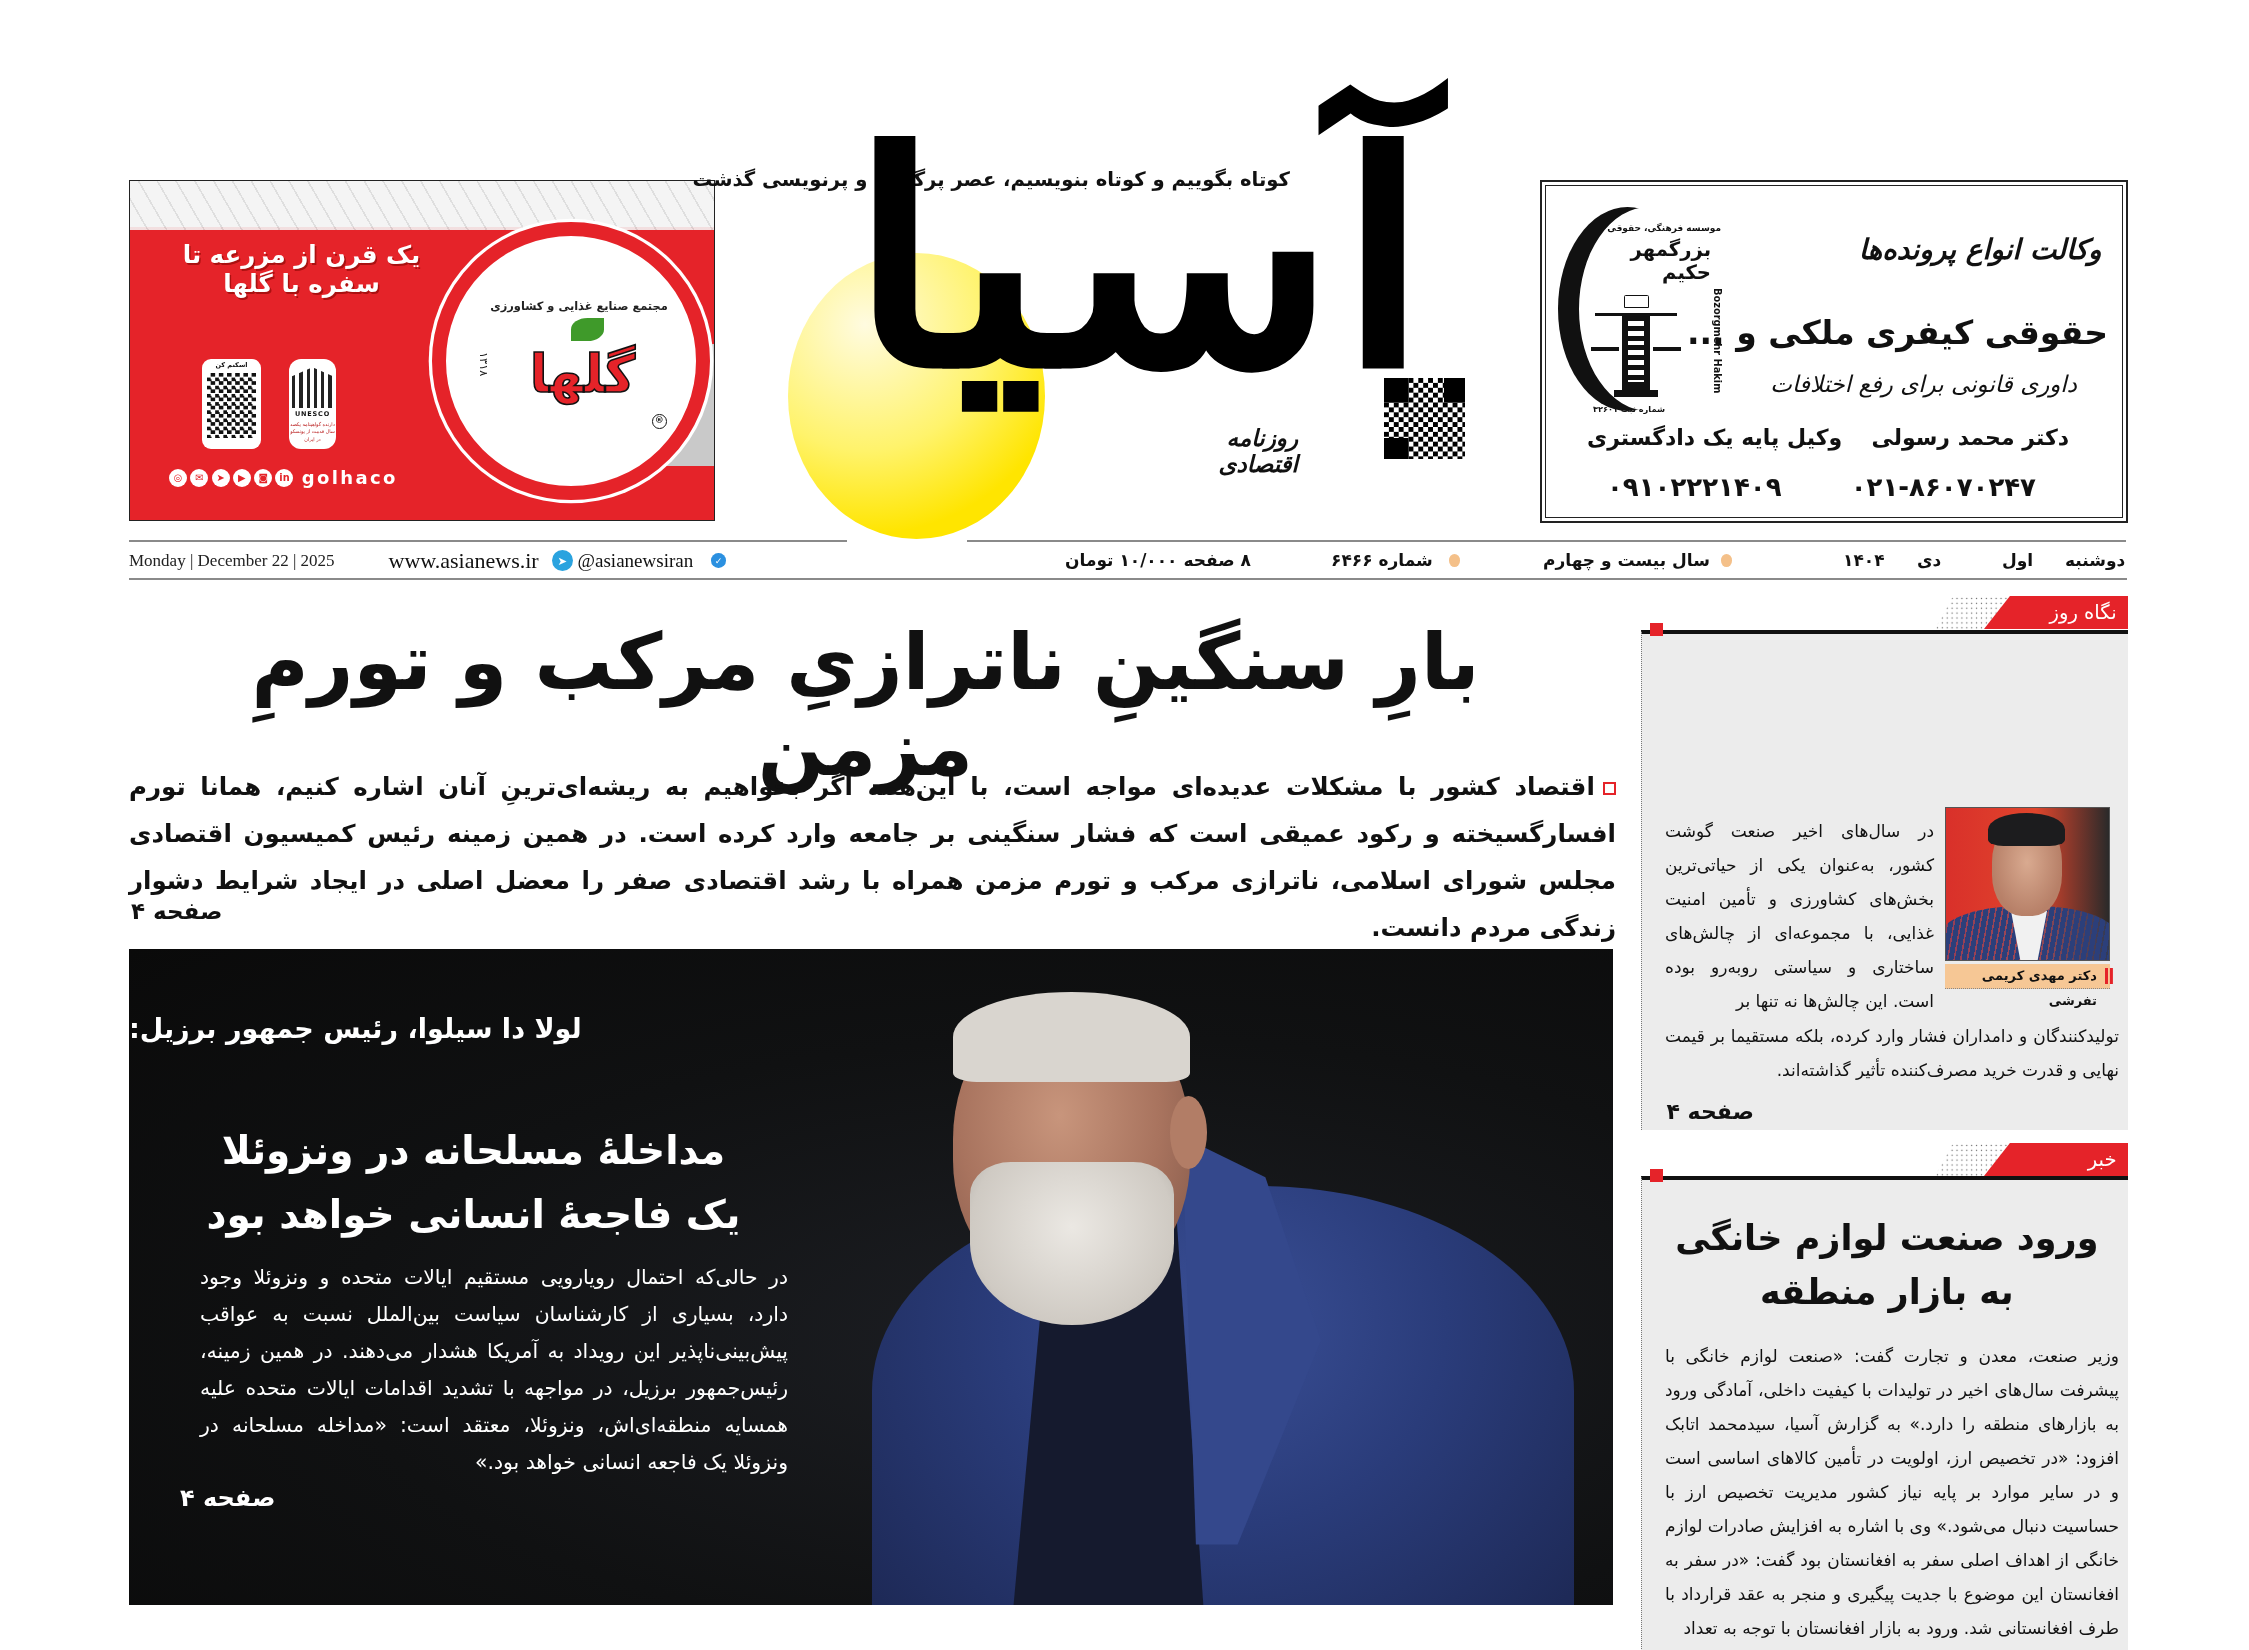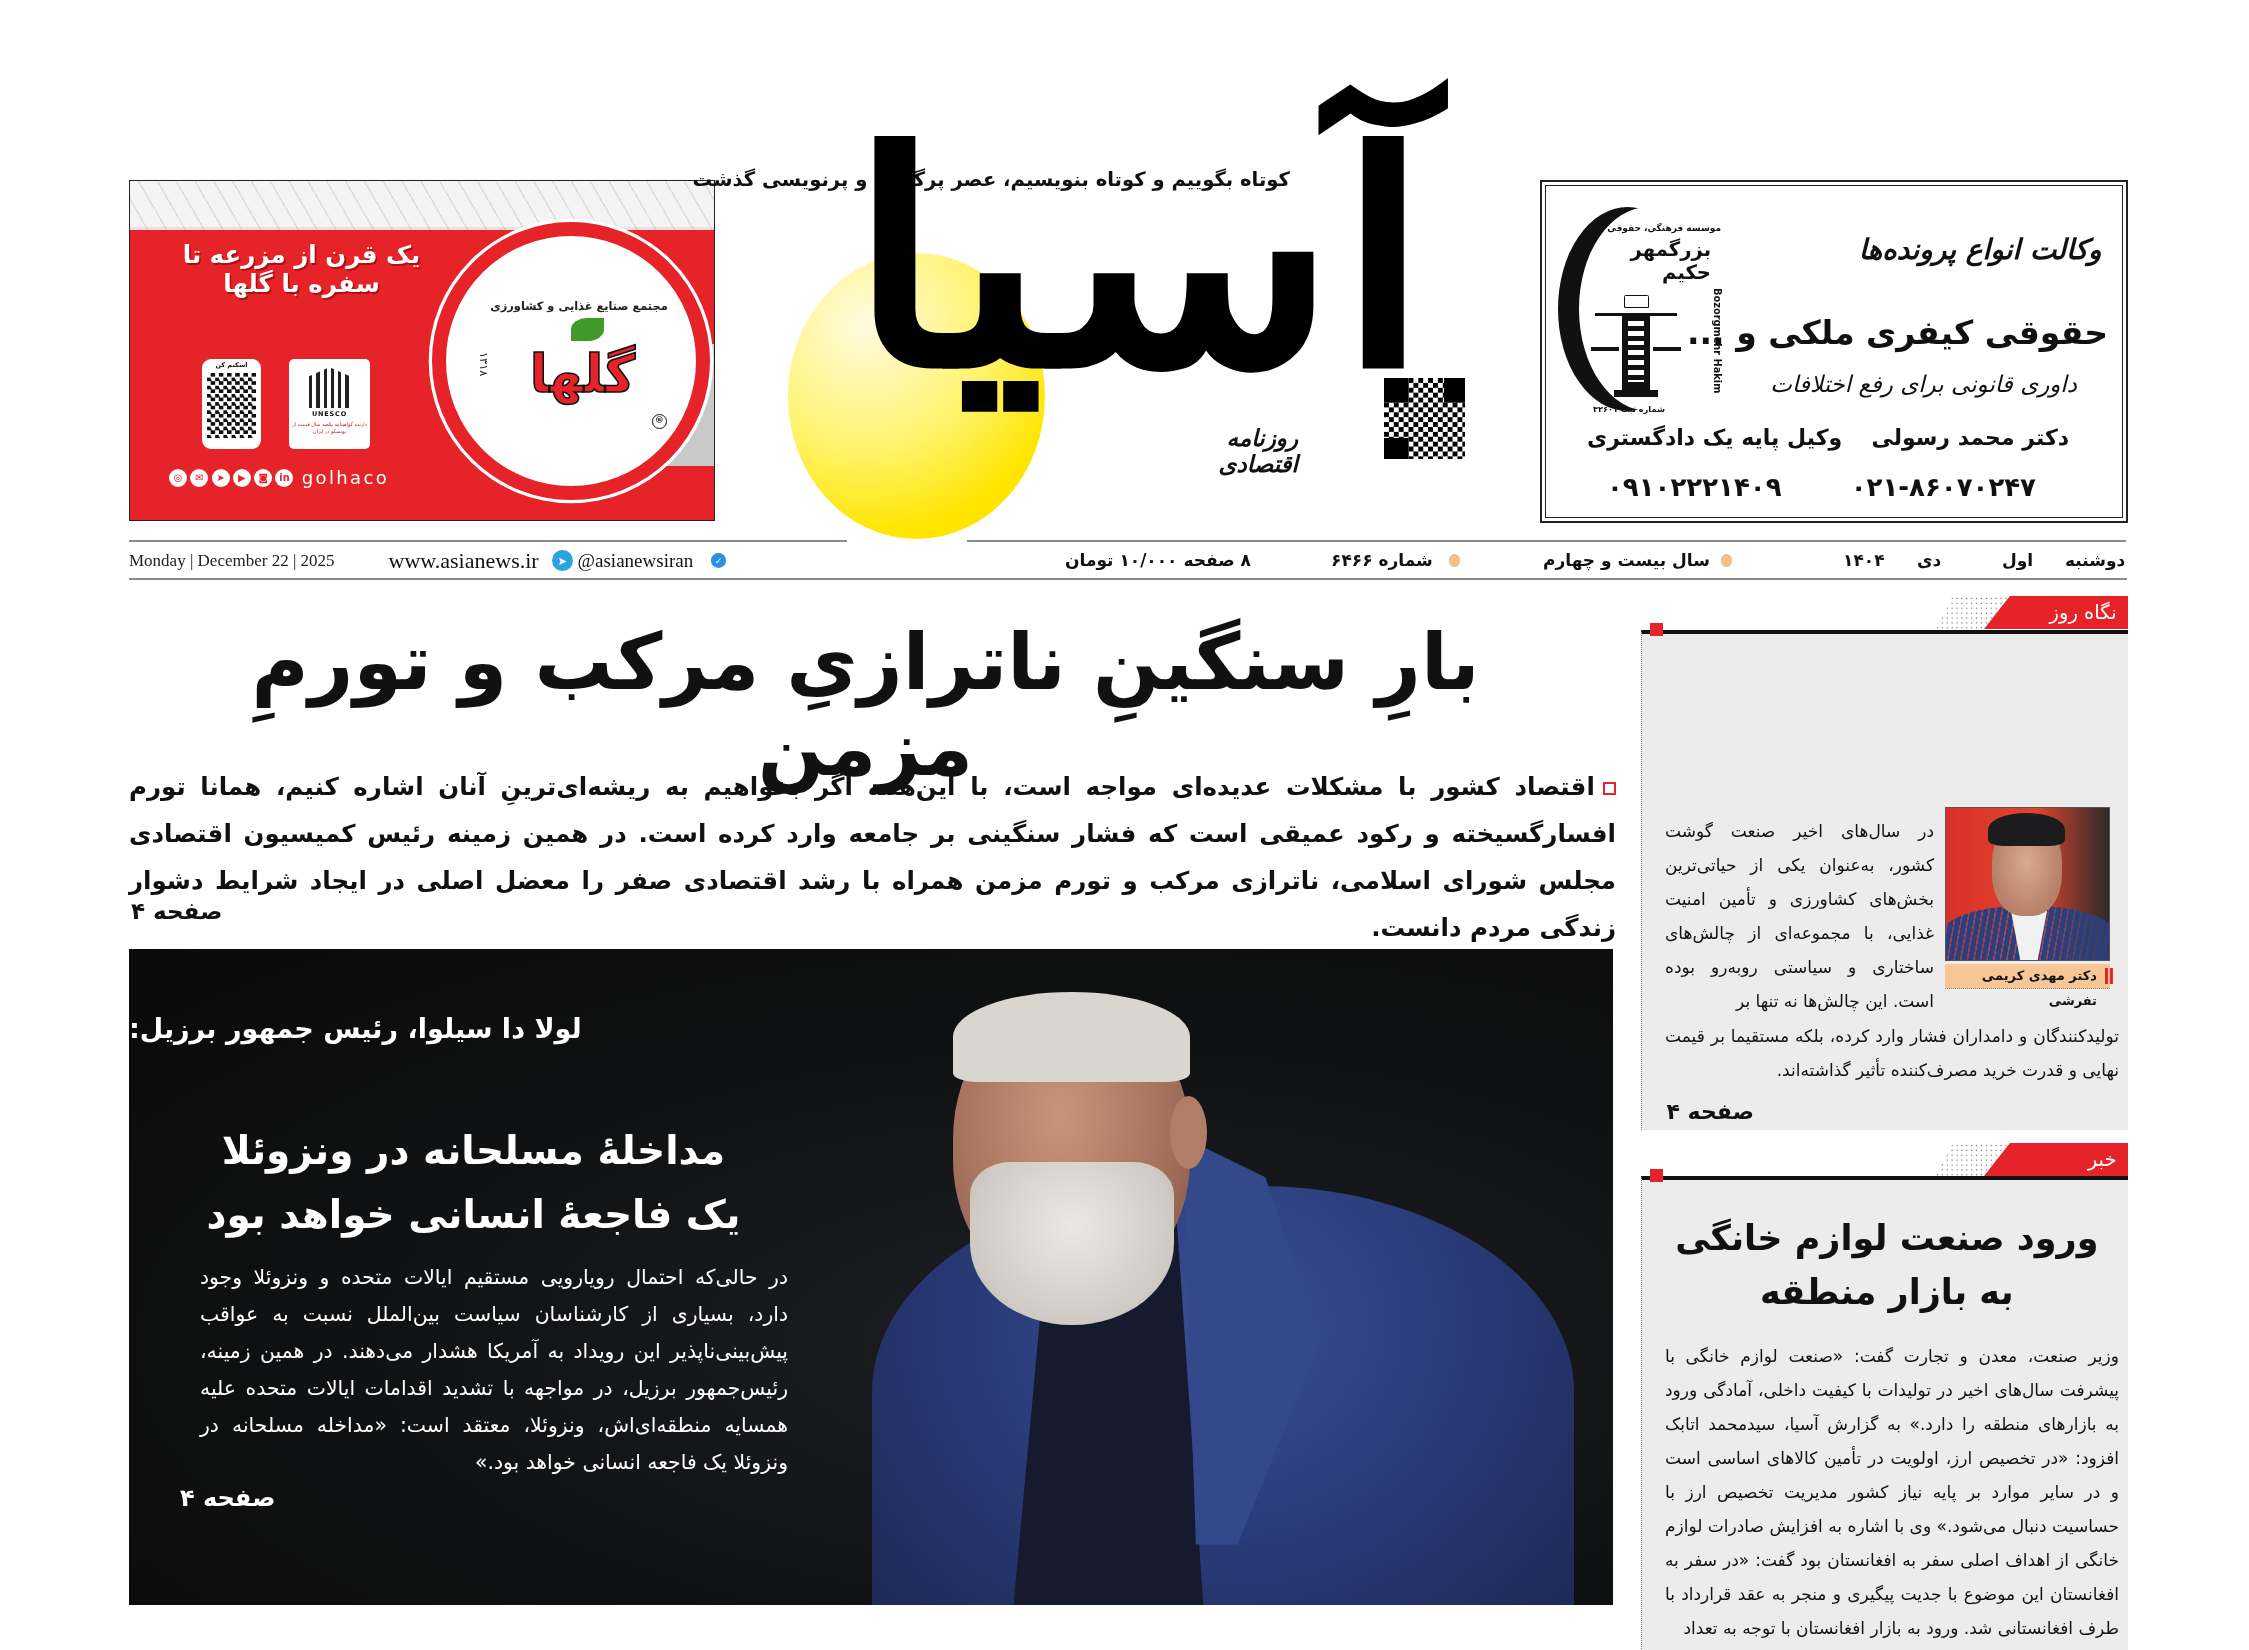--- a/index.html
+++ b/index.html
@@ -20,28 +20,28 @@
   #ad-left .brand { position:absolute; left:371px; top:163px; width:163px; text-align:center; color:#e52329;
     font-weight:bold; font-size:52px; -webkit-text-stroke: 1.6px #111; direction:rtl; }
   #ad-left .brand-sub { position:absolute; left:359px; top:118px; width:180px; text-align:center; font-size:11.4px; color:#222; direction:rtl; font-weight:bold;}
   #ad-left .leaf { position:absolute; left:441px; top:137px; width:33px; height:23px; background:#3f9a2a; border-radius: 50% 0 50% 0; }
   #ad-left .year { position:absolute; left:347px; top:171px; font-size:11.4px; color:#222; writing-mode: vertical-rl; }
   #ad-left .reg { position:absolute; left:522px; top:233px; width:14.7px; height:14.7px; border:1.6px solid #111; border-radius:50%; font-size:9px; text-align:center; line-height:11.4px; font-weight:bold; }
   #ad-left .qr-card { position:absolute; left:72px; top:178px; width:59px; height:90px; background:#fff; border-radius:9px; }
   #ad-left .qr-card .cap { font-size:6.5px; text-align:center; font-weight:bold; direction:rtl; padding-top:2.4px;}
   #ad-left .qr-card .qr { margin:3.3px auto 0; width:49px; height:65px;
     background: repeating-conic-gradient(#111 0 25%, #fff 0 50%) 0 0/8.2px 8.2px; }
-  #ad-left .unesco-card { position:absolute; left:159px; top:178px; width:81px; height:90px; background:#fff; border-radius:5px; text-align:center; }
+  #ad-left .unesco-card { position:absolute; left:159px; top:178px; width:47px; height:90px; background:#fff; border-radius:12px; text-align:center; }
   #ad-left .unesco-card .temple { margin:8.2px auto 0; width:41px; height:41px; border-top: 8.2px solid transparent; position:relative;
     background: repeating-linear-gradient(90deg, #222 0 3.3px, #fff 3.3px 7.3px); clip-path: polygon(50% 0,100% 22%,100% 100%,0 100%,0 22%); }
   #ad-left .unesco-card .u-label { font-size:6.5px; letter-spacing:0.8px; font-weight:bold; margin-top:1.6px; }
   #ad-left .unesco-card .u-cap { font-size:4.9px; color:#b22; direction:rtl; margin-top:3.3px; line-height:7.3px; }
   #ad-left .social-row { position:absolute; left:39px; top:286px; display:flex; align-items:center; gap:3.3px; }
   #ad-left .social-row .si { width:18px; height:18px; border-radius:50%; background:#fff; color:#e52329; font-size:9.8px; line-height:18px; text-align:center; font-weight:bold; }
-  #ad-left .social-row .handle { color:#fff; font-size:18px; font-weight:normal; letter-spacing:2.4px; margin-left:4.9px; font-family:"DejaVu Sans", sans-serif; }
+  #ad-left .social-row .handle { color:#fff; font-size:18px; font-weight:bold; letter-spacing:2.4px; margin-left:4.9px; font-family:"DejaVu Sans", sans-serif; }
 
   
   #tagline { left: 800px; top: 168px; width: 490px; text-align: right; font-size: 19.6px; font-weight: bold; direction: rtl; white-space: nowrap; }
   #sun { left: 788px; top: 253px; width: 257px; height: 286px; border-radius: 50%;
     background: radial-gradient(circle at 30% 25%, #fffbe0 0%, #fff36b 45%, #ffe500 75%); }
   #logo-text { left: 833px; top: 114px; width: 612px; text-align: center; font-size: 294px; line-height: 1; font-weight: bold;
     font-family: "DejaVu Serif", serif; color: #000; direction: rtl; letter-spacing: -8.2px; transform: scaleX(1.15); }
   #logo-sub { left: 1167px; top: 425px; width: 131px; text-align: right; font-size: 23px; font-style: italic; font-weight: bold; direction: rtl; }
   #masthead-qr { left: 1382px; top: 376px; width: 85px; height: 85px;
     background:

